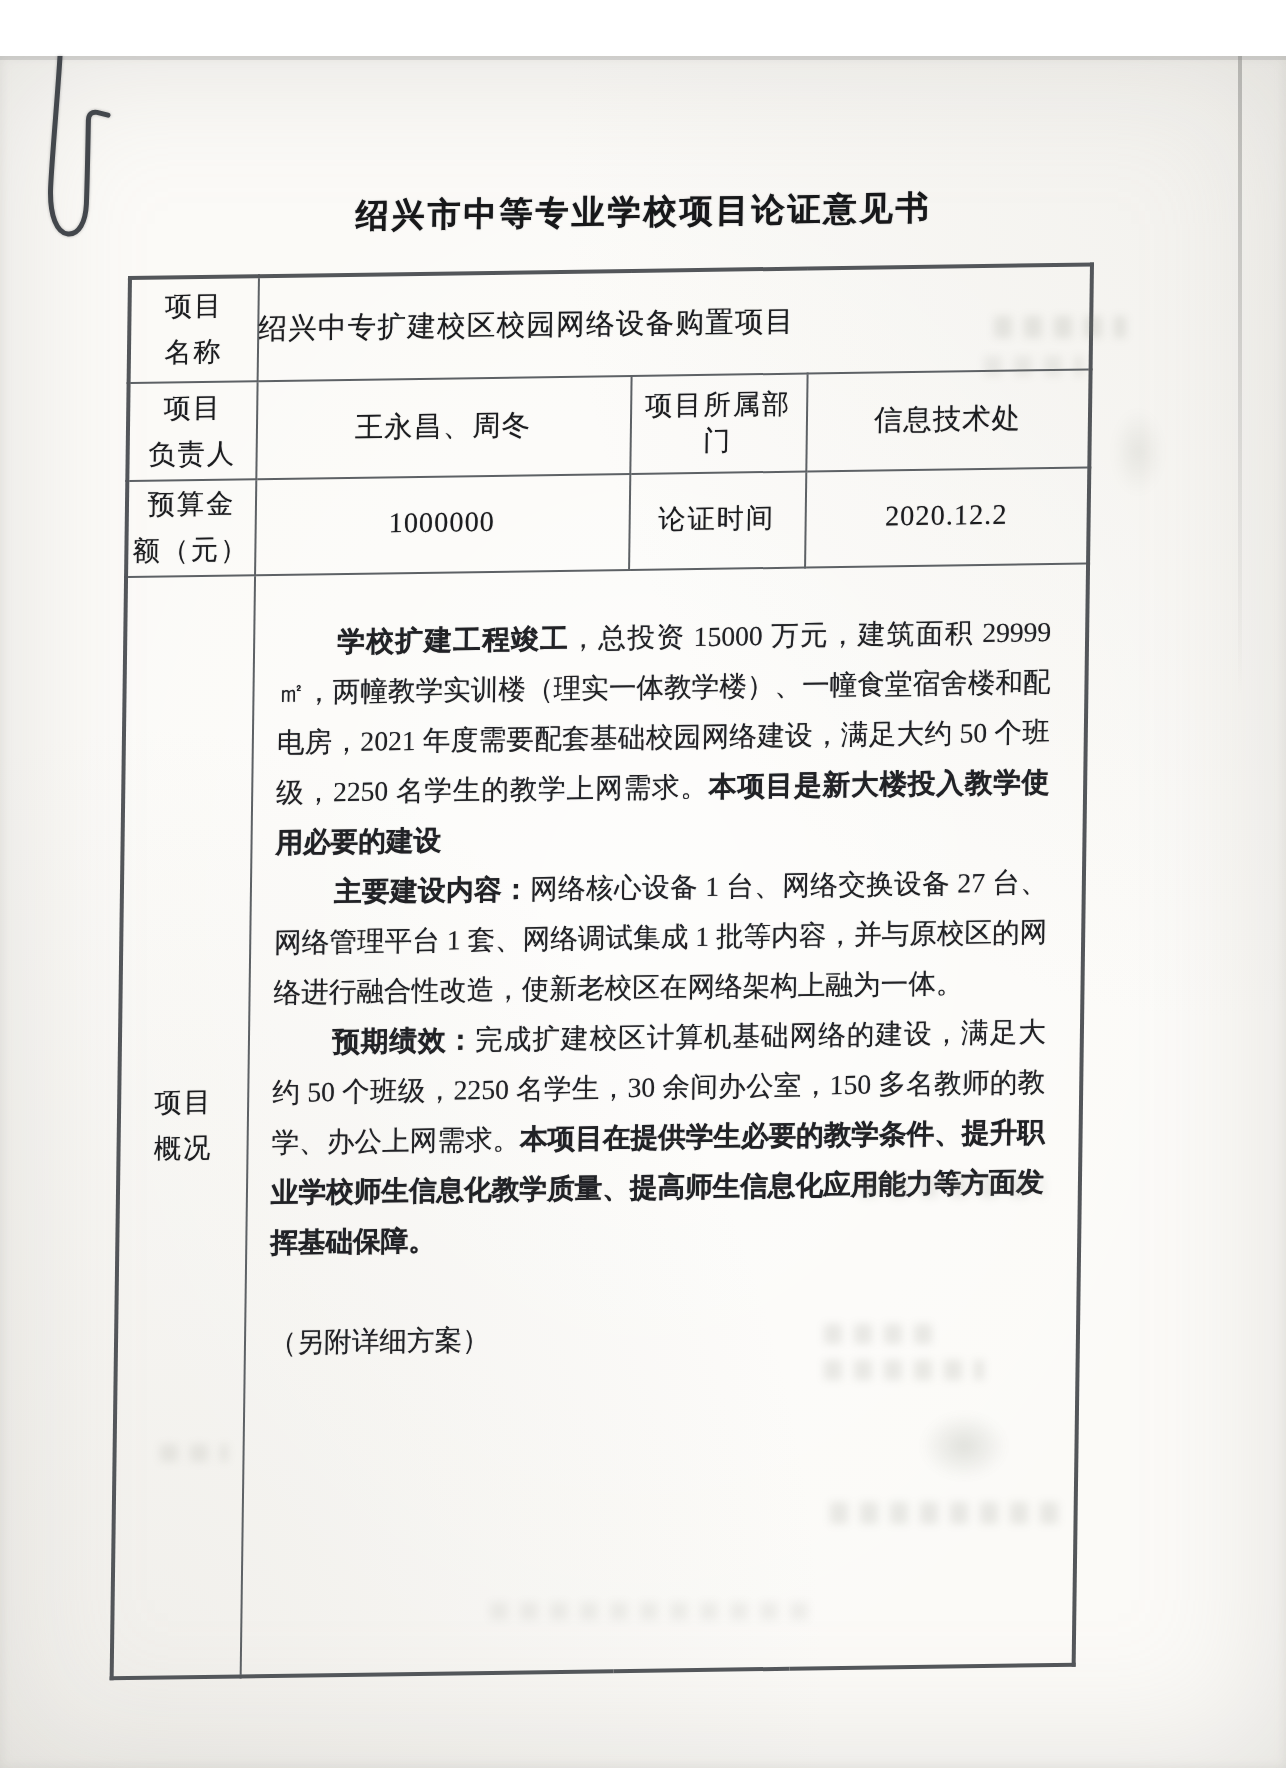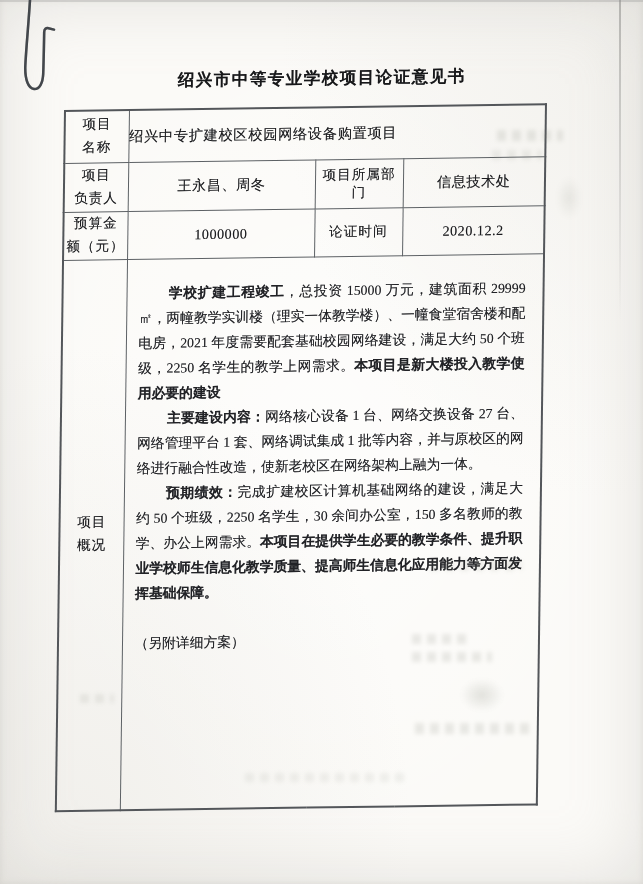--- a/index.html
+++ b/index.html
@@ -10,20 +10,21 @@
   }
   
   .sheet {
     position: absolute; inset: 0;
     background:
       radial-gradient(ellipse at 12% 96%, rgba(205,202,194,.22), transparent 42%),
       radial-gradient(ellipse at 94% 6%, rgba(212,210,203,.20), transparent 38%),
       radial-gradient(ellipse at 50% 50%, rgba(255,255,255,.6), transparent 70%),
       #fbfaf7;
     box-shadow: inset 0 0 70px rgba(172,170,162,.30), inset 0 0 6px rgba(160,158,150,.22);
+    margin-top: 28px;
   }
   .top-edge {
     position: absolute; left: 0; top: 0; width: 643px; height: 2px;
     background: rgba(150,150,148,.30);
   }
   .page-edge {
     position: absolute; left: 619px; top: 0; width: 2px; height: 320px;
     background: linear-gradient(to bottom, rgba(138,138,135,.55), rgba(138,138,135,0));
   }
   
@@ -55,21 +56,21 @@
   table.form th, table.form td {
     border: 1px solid #5d6165;
     padding: 0;
     font-weight: normal;
     color: #1b1c1f;
   }
   table.form th {
     font-size: 13.6px; text-align: center; vertical-align: middle;
     letter-spacing: 1px;
   }
-  .lbl-line { display: block; line-height: 23px; font-family: Liberation Mono, monospace; }
+  .lbl-line { display: block; line-height: 23px; }
   td.value-center {
     text-align: center; vertical-align: middle;
     font-size: 14.2px; letter-spacing: .5px;
   }
   td.value-left {
     text-align: left; vertical-align: middle;
     padding-left: 13px; font-size: 14.3px; letter-spacing: .6px;
   }
   tr.r1 { height: 52px; }
   tr.r2 { height: 49px; }

